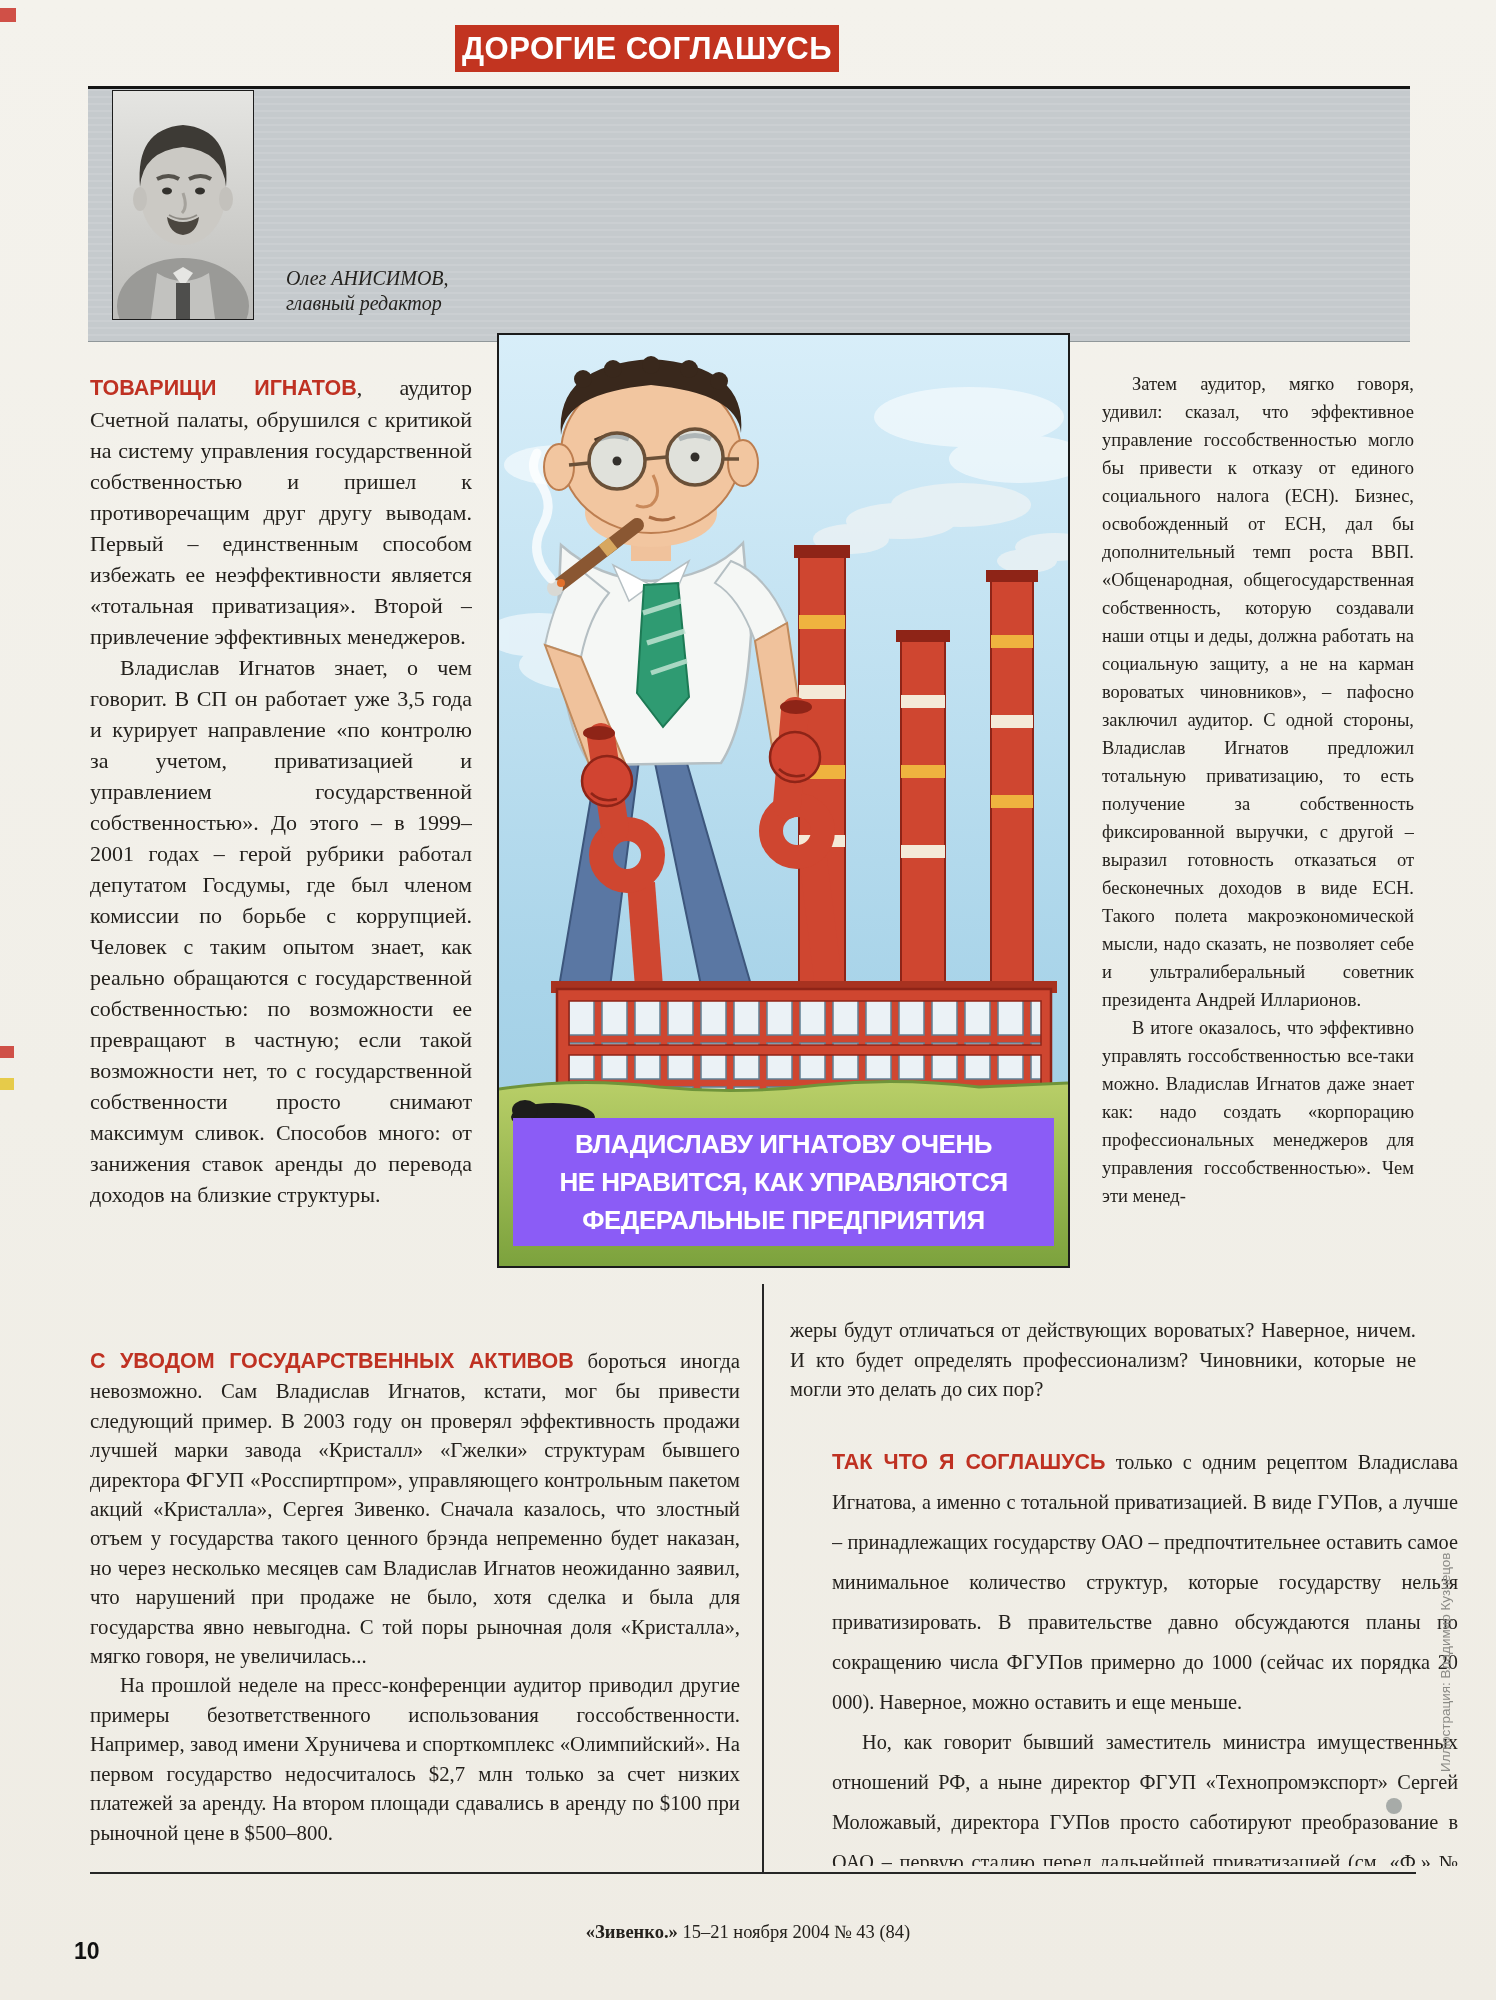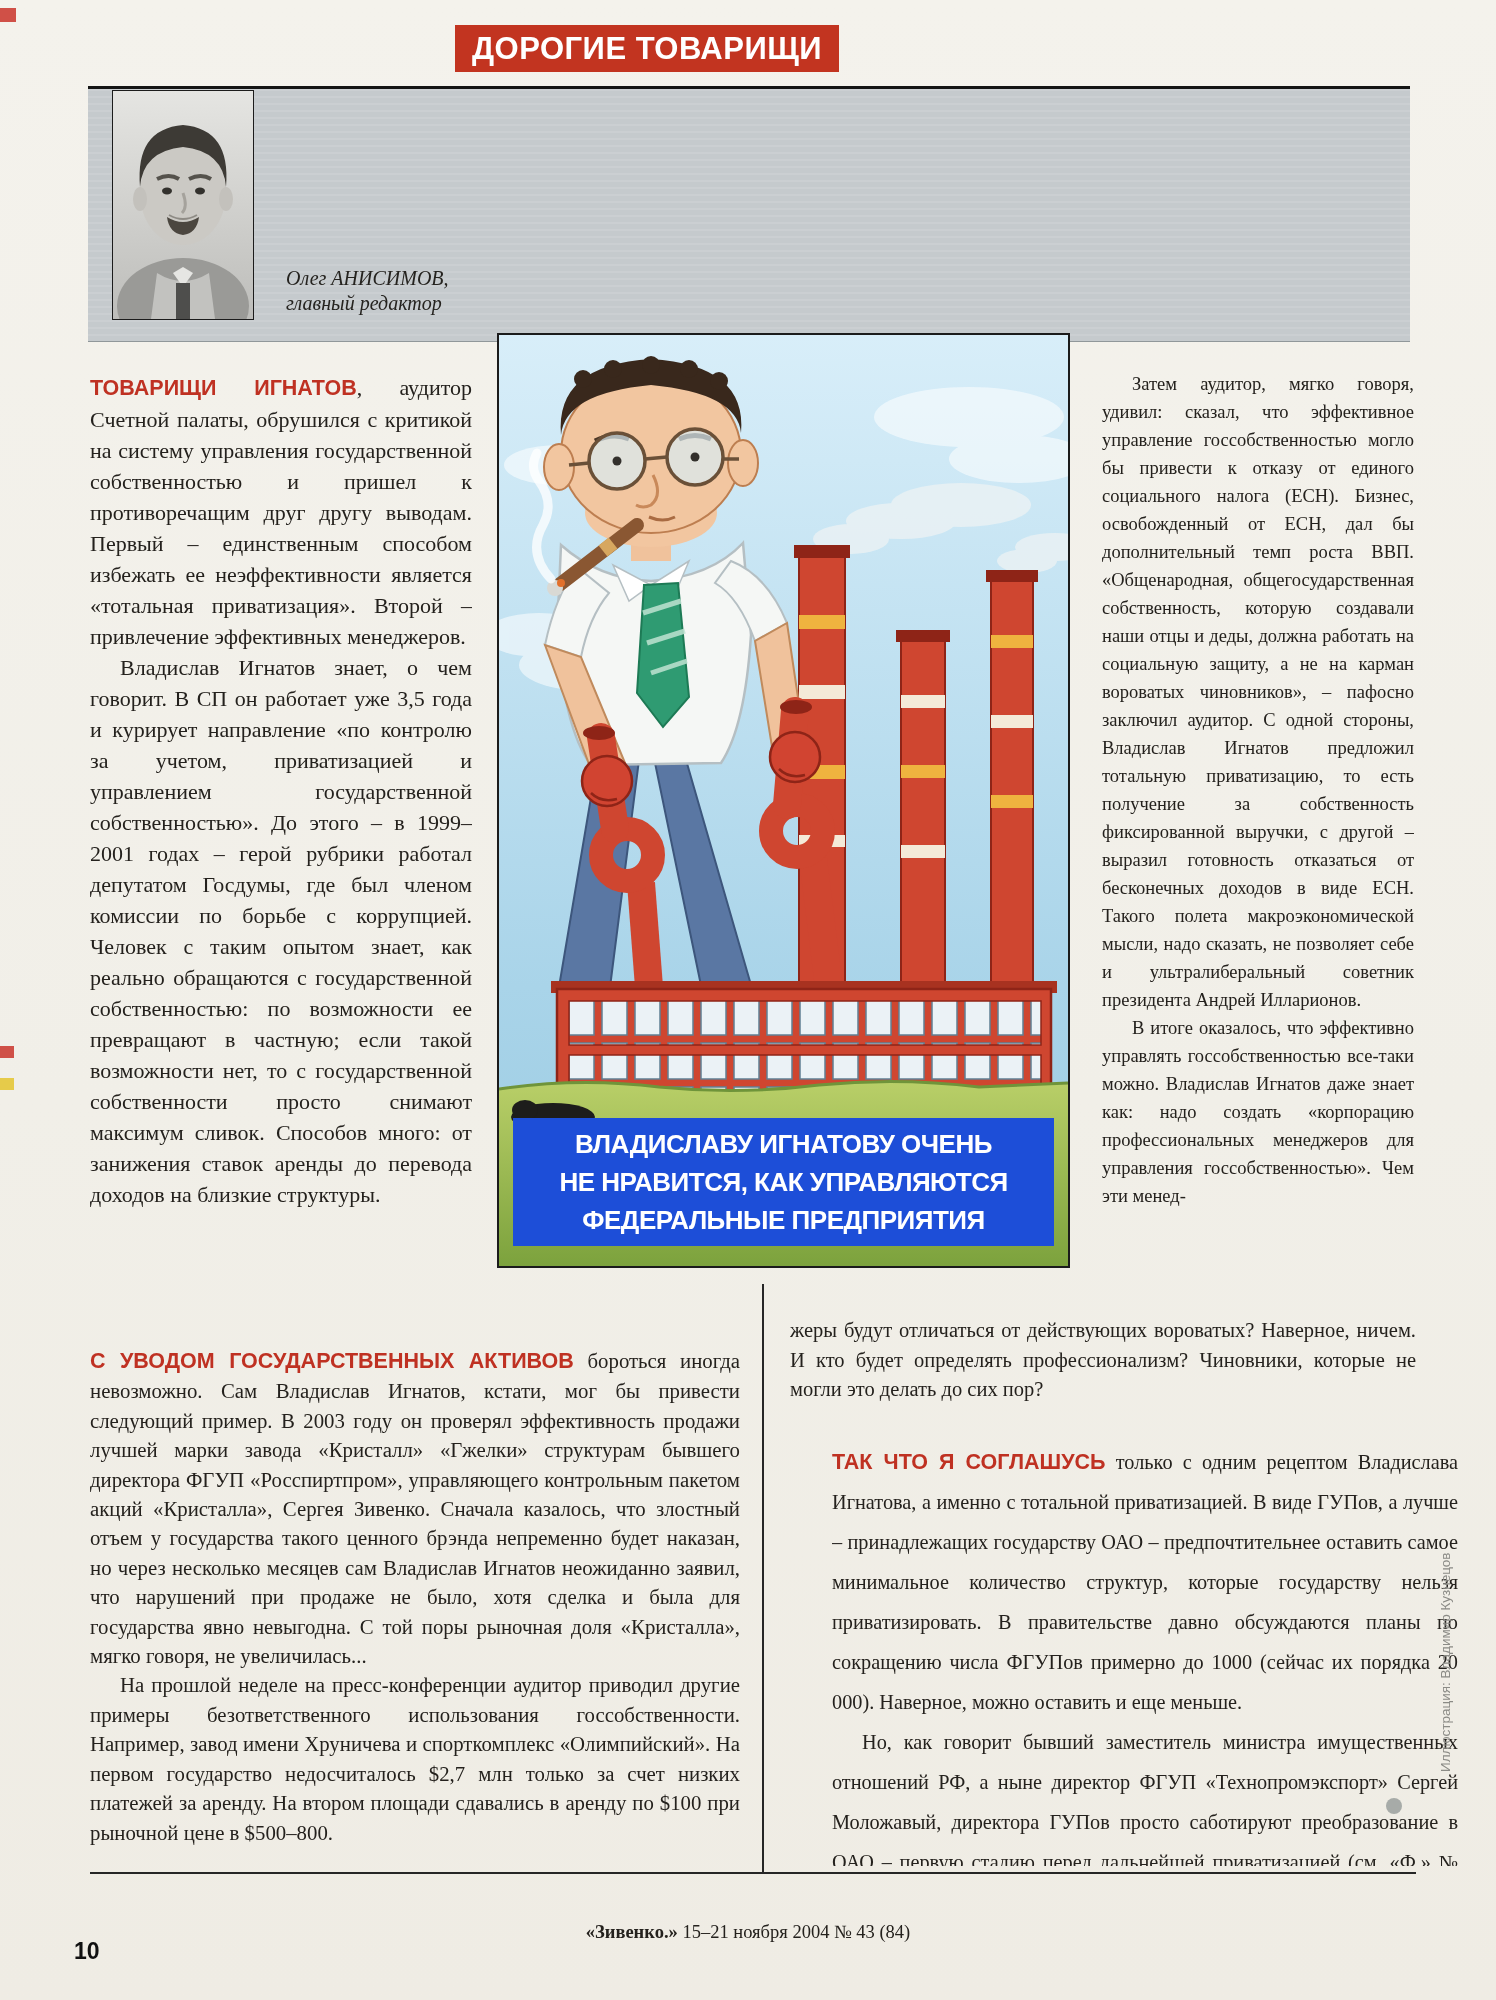--- a/index.html
+++ b/index.html
@@ -61,21 +61,21 @@
 </head>
 <body>
 
 <div id="page">
 
   <div class="artifact" style="left:0;top:8px;width:16px;height:14px;background:#c9342a;"></div>
   <div class="artifact" style="left:0;top:1046px;width:14px;height:12px;background:#c9342a;"></div>
   <div class="artifact" style="left:0;top:1078px;width:14px;height:12px;background:#e4c42e;"></div>
 
   <div class="banner" style="background:#c23420;">
-    <span>ДОРОГИЕ ТОВАРИЩИ</span>
+    <span>ДОРОГИЕ СОГЛАШУСЬ</span>
   </div>
 
   <div class="hdrbox"></div>
 
   <div class="photo">
     <svg viewBox="0 0 140 228">
       <defs>
         <linearGradient id="pg" x1="0" y1="0" x2="0" y2="1">
           <stop offset="0" stop-color="#e5e5e2"></stop>
             <stop offset="1" stop-color="#bdbdba"></stop>
@@ -228,21 +228,21 @@
       <rect x="52" y="646" width="506" height="12" fill="#a83220"></rect>
       <rect x="58" y="654" width="494" height="122" fill="#cf4630" stroke="#8e2417" stroke-width="2.5"></rect>
       <rect x="70" y="666" width="472" height="44" fill="url(#winp)" stroke="#8e2417" stroke-width="1.5"></rect>
       <rect x="70" y="720" width="472" height="44" fill="url(#winp)" stroke="#8e2417" stroke-width="1.5"></rect>
 
       <path d="M0,754 Q80,742 160,752 Q240,760 320,750 Q400,742 480,752 L569,748 L569,931 L0,931 Z" fill="url(#gr)"></path>
       <path d="M0,754 Q80,742 160,752 Q240,760 320,750 Q400,742 480,752 L569,748" stroke="#6f943a" stroke-width="3" fill="none"></path>
       <ellipse cx="54" cy="782" rx="42" ry="14" fill="#1d1d1b"></ellipse>
       <ellipse cx="26" cy="775" rx="13" ry="10" fill="#1d1d1b"></ellipse>
     </svg>
-    <div class="capbox" style="background:#1d4ed8;">
+    <div class="capbox" style="background:#8b5cf6;">
       <span>ВЛАДИСЛАВУ ИГНАТОВУ ОЧЕНЬ</span>
       <span>НЕ НРАВИТСЯ, КАК УПРАВЛЯЮТСЯ</span>
       <span>ФЕДЕРАЛЬНЫЕ ПРЕДПРИЯТИЯ</span>
     </div>
   </div>
 
   <div class="txt col-right">
     <p class="ind">Затем аудитор, мягко говоря, удивил: сказал, что эффективное управление госсобственностью могло бы привести к отказу от единого социального налога (ЕСН). Бизнес, освобожденный от ЕСН, дал бы дополнительный темп роста ВВП. «Общенародная, общегосударственная собственность, которую создавали наши отцы и деды, должна работать на социальную защиту, а не на карман вороватых чиновников», – пафосно заключил аудитор. С одной стороны, Владислав Игнатов предложил тотальную приватизацию, то есть получение за собственность фиксированной выручки, с другой – выразил готовность отказаться от бесконечных доходов в виде ЕСН. Такого полета макроэкономической мысли, надо сказать, не позволяет себе и ультралиберальный советник президента Андрей Илларионов.</p>
     <p class="ind">В итоге оказалось, что эффективно управлять госсобственностью все-таки можно. Владислав Игнатов даже знает как: надо создать «корпорацию профессиональных менеджеров для управления госсобственностью». Чем эти менед-</p>
   </div>

